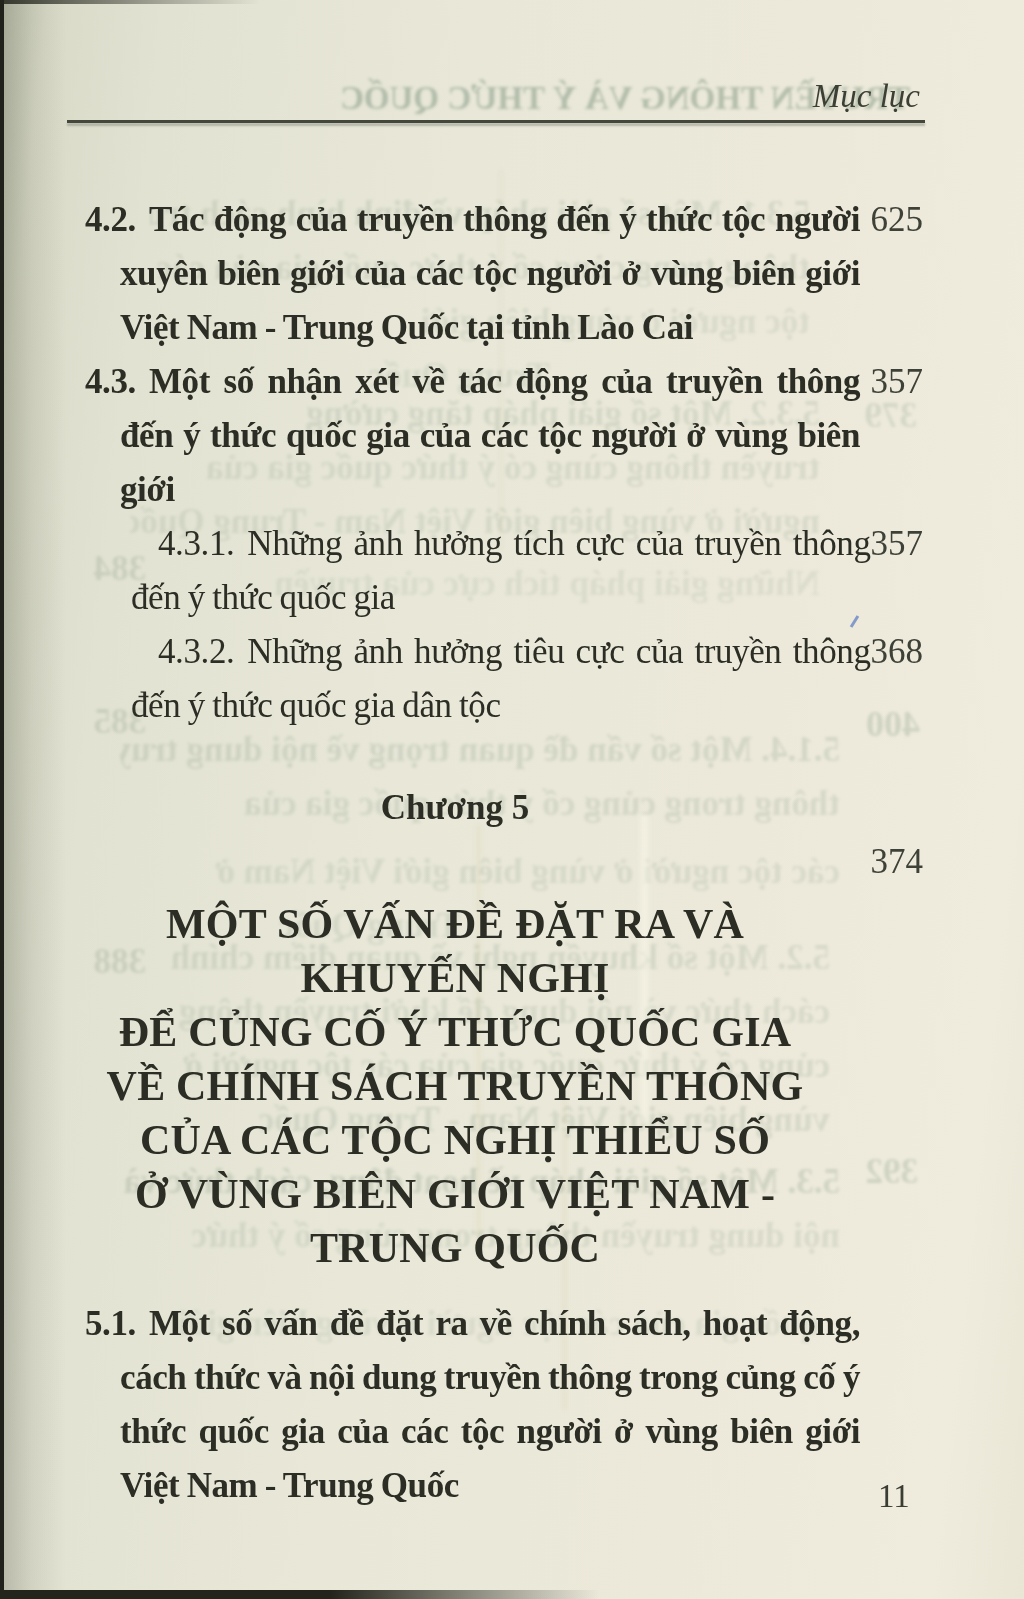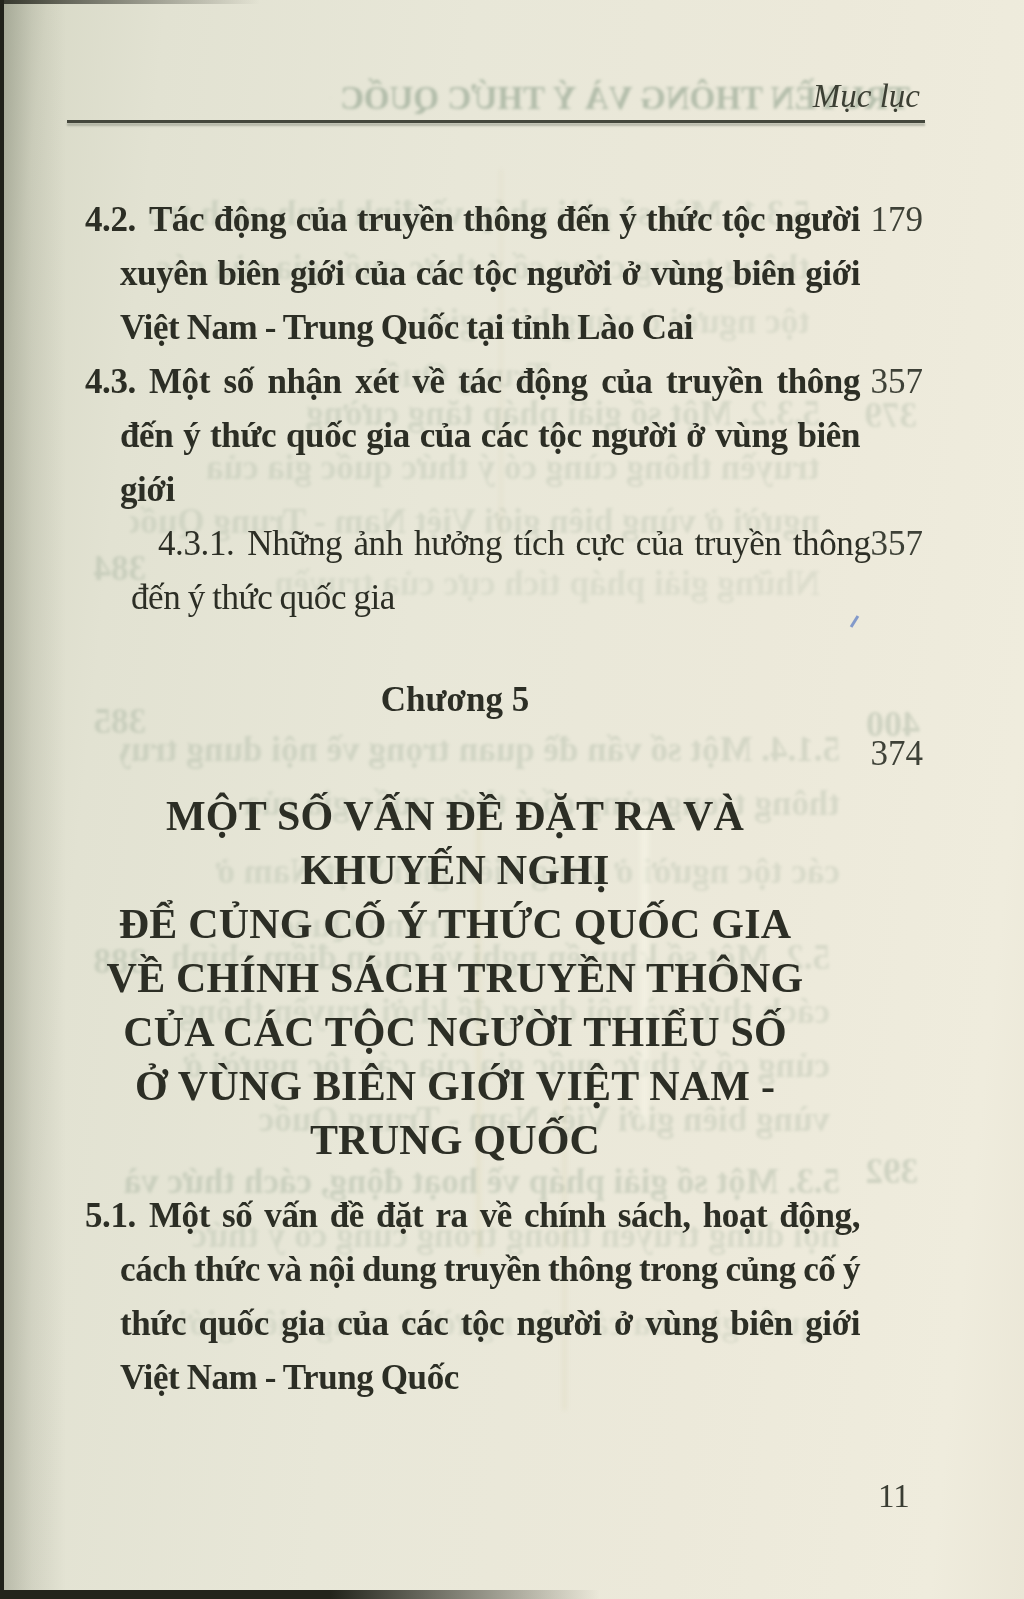--- a/index.html
+++ b/index.html
@@ -76,48 +76,52 @@
   <div class="streak streak-b"></div>
   <div class="streak streak-c"></div>
   <div class="streak streak-d"></div>
 
   <div class="running-head">Mục lục</div>
   <div class="rule"></div>
 
   <div class="toc" id="toc">
       <div class="toc-row main">
         <div class="toc-text"><span class="toc-num">4.2.</span><span>Tác động của truyền thông đến ý thức tộc người xuyên biên giới của các tộc người ở vùng biên giới Việt Nam - Trung Quốc tại tỉnh Lào Cai</span></div>
-        <div class="toc-page">179</div>
+        <div class="toc-page">625</div>
       </div>
       <div class="toc-row main">
         <div class="toc-text"><span class="toc-num">4.3.</span><span>Một số nhận xét về tác động của truyền thông đến ý thức quốc gia của các tộc người ở vùng biên giới</span></div>
         <div class="toc-page">357</div>
       </div>
       <div class="toc-row sub">
         <div class="toc-text"><span class="toc-num">4.3.1.</span><span>Những ảnh hưởng tích cực của truyền thông đến ý thức quốc gia</span></div>
         <div class="toc-page">357</div>
+      </div>
+      <div class="toc-row sub">
+        <div class="toc-text"><span class="toc-num">4.3.2.</span><span>Những ảnh hưởng tiêu cực của truyền thông đến ý thức quốc gia dân tộc</span></div>
+        <div class="toc-page">368</div>
       </div>
       <div class="toc-row chapter">
         <div class="toc-text"><span>Chương 5</span></div>
         <div class="toc-page">374</div>
       </div>
       <div class="toc-row title">
         <div class="toc-text"><span>MỘT SỐ VẤN ĐỀ ĐẶT RA VÀ KHUYẾN NGHỊ</span></div>
         <div class="toc-page"></div>
       </div>
       <div class="toc-row title">
         <div class="toc-text"><span>ĐỂ CỦNG CỐ Ý THỨC QUỐC GIA</span></div>
         <div class="toc-page"></div>
       </div>
       <div class="toc-row title">
         <div class="toc-text"><span>VỀ CHÍNH SÁCH TRUYỀN THÔNG</span></div>
         <div class="toc-page"></div>
       </div>
       <div class="toc-row title">
-        <div class="toc-text"><span>CỦA CÁC TỘC NGƯỜI THIỂU SỐ</span></div>
+        <div class="toc-text"><span>CỦA CÁC TỘC NGHỊ THIỂU SỐ</span></div>
         <div class="toc-page"></div>
       </div>
       <div class="toc-row title">
         <div class="toc-text"><span>Ở VÙNG BIÊN GIỚI VIỆT NAM - TRUNG QUỐC</span></div>
         <div class="toc-page"></div>
       </div>
       <div class="toc-row main">
         <div class="toc-text"><span class="toc-num">5.1.</span><span>Một số vấn đề đặt ra về chính sách, hoạt động, cách thức và nội dung truyền thông trong củng cố ý thức quốc gia của các tộc người ở vùng biên giới Việt Nam - Trung Quốc</span></div>
       </div>
     </div>

